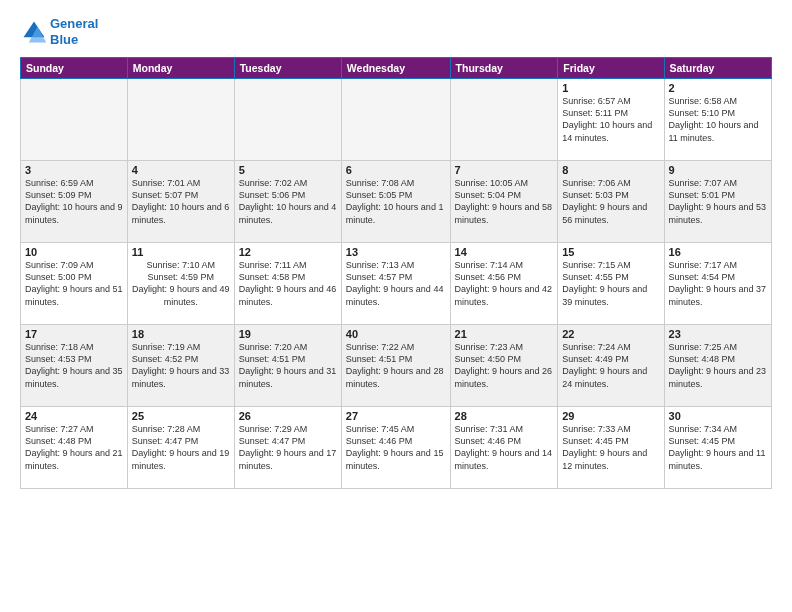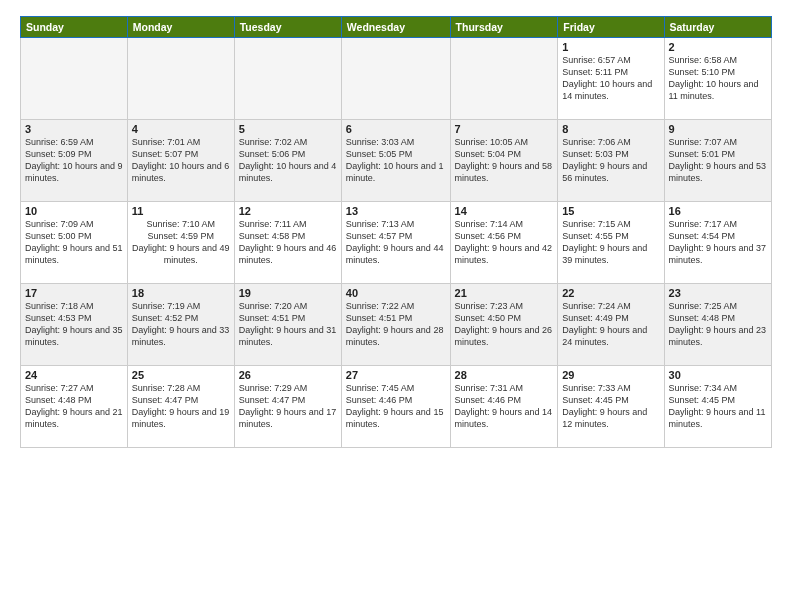--- a/index.html
+++ b/index.html
@@ -49,21 +49,21 @@
     .subtitle {
       font-size: 13px;
       color: #555;
     }
     .calendar {
       width: 100%;
       border-collapse: collapse;
       font-size: 9.5px;
     }
     .calendar th {
-      background: #4d7c0f;
+      background: #701a75;
       color: #fff;
       padding: 4px 5px;
       text-align: left;
       font-size: 10.5px;
       font-weight: bold;
       border: 1px solid #1a6fbf;
     }
     .calendar td {
       border: 1px solid #ccc;
       vertical-align: top;
@@ -87,20 +87,36 @@
       font-size: 9px;
     }
     .row-shaded td {
       background: #f0f0f0;
     }
   </style>
 </head>
 <body>
 
 <div class="page">
+  <div class="header">
+    <div class="logo">
+      <svg class="logo-icon" viewBox="0 0 32 32">
+        <polygon points="16,4 28,22 4,22" fill="#1a6fbf"></polygon>
+        <polygon points="20,10 30,28 10,28" fill="#5baaf0" opacity="0.7"></polygon>
+      </svg>
+      <div class="logo-text">
+        <div><span class="blue">General</span></div>
+        <div><span class="blue">Blue</span></div>
+      </div>
+    </div>
+    <div class="title-block">
+      <div class="month-title"></div>
+      <div class="subtitle"></div>
+    </div>
+  </div>
 
   <table class="calendar">
     <thead>
       <tr>
       <th>Sunday</th>
           <th>Monday</th>
           <th>Tuesday</th>
           <th>Wednesday</th>
           <th>Thursday</th>
           <th>Friday</th>
@@ -141,21 +157,21 @@
 Daylight: 10 hours and 6 minutes.</div>
           </td>
           <td>
             <div class="day-num">5</div>
             <div class="day-info" style="white-space: pre-line;">Sunrise: 7:02 AM
 Sunset: 5:06 PM
 Daylight: 10 hours and 4 minutes.</div>
           </td>
           <td>
             <div class="day-num">6</div>
-            <div class="day-info" style="white-space: pre-line;">Sunrise: 3:03 AM
+            <div class="day-info" style="white-space: pre-line;">Sunrise: 7:08 AM
 Sunset: 5:05 PM
 Daylight: 10 hours and 1 minute.</div>
           </td>
           <td>
             <div class="day-num">7</div>
             <div class="day-info" style="white-space: pre-line;">Sunrise: 10:05 AM
 Sunset: 5:04 PM
 Daylight: 9 hours and 58 minutes.</div>
           </td>
           <td>

